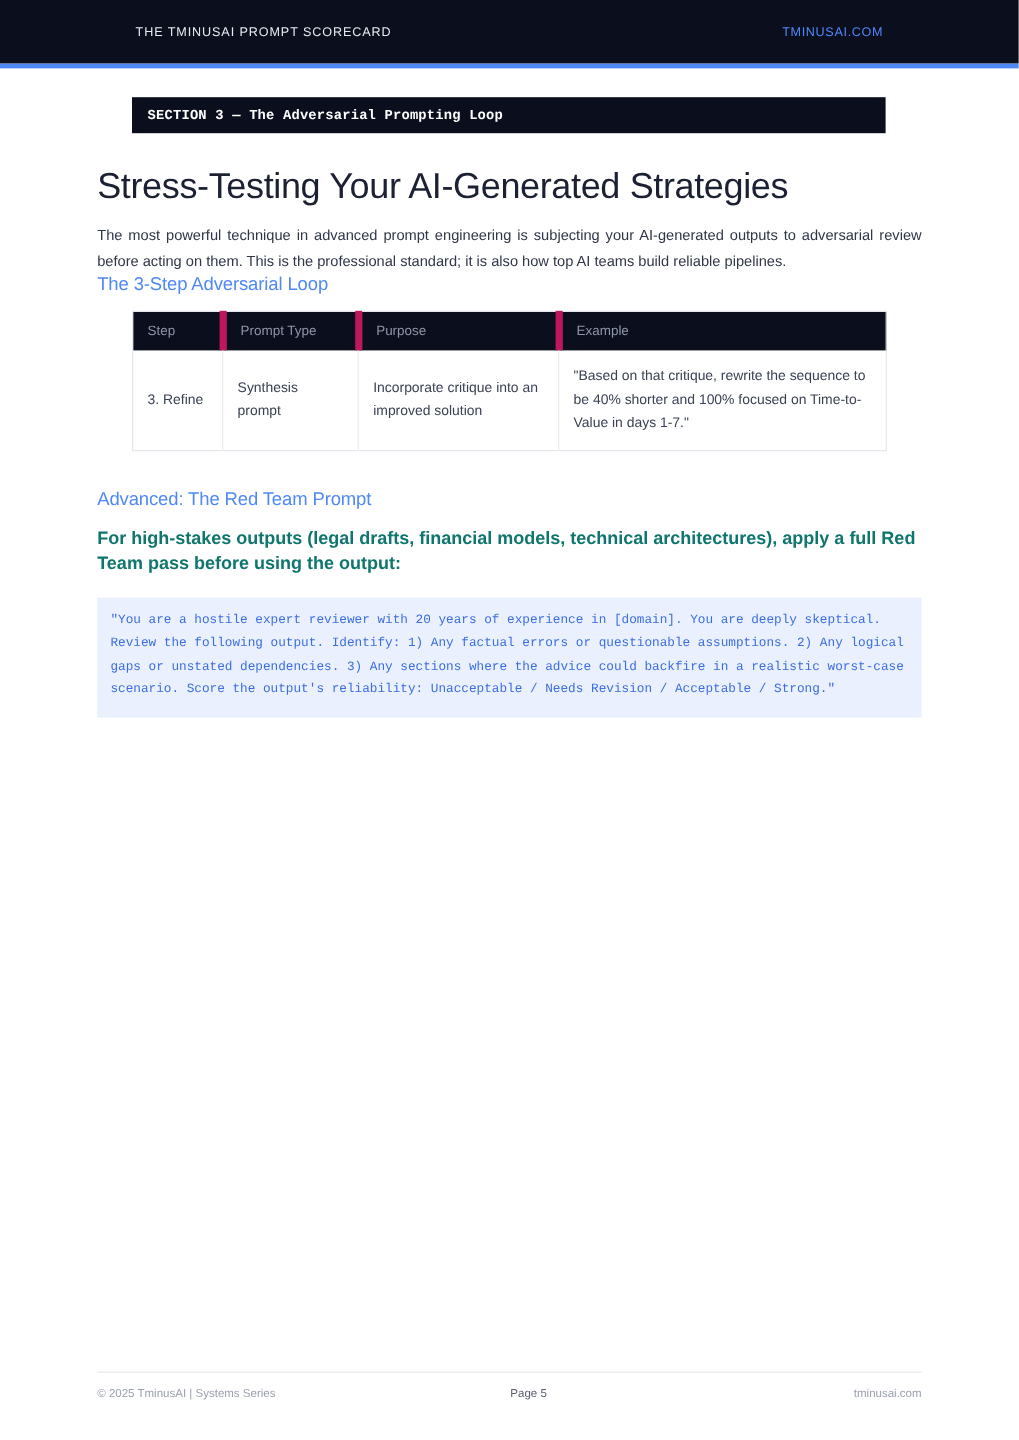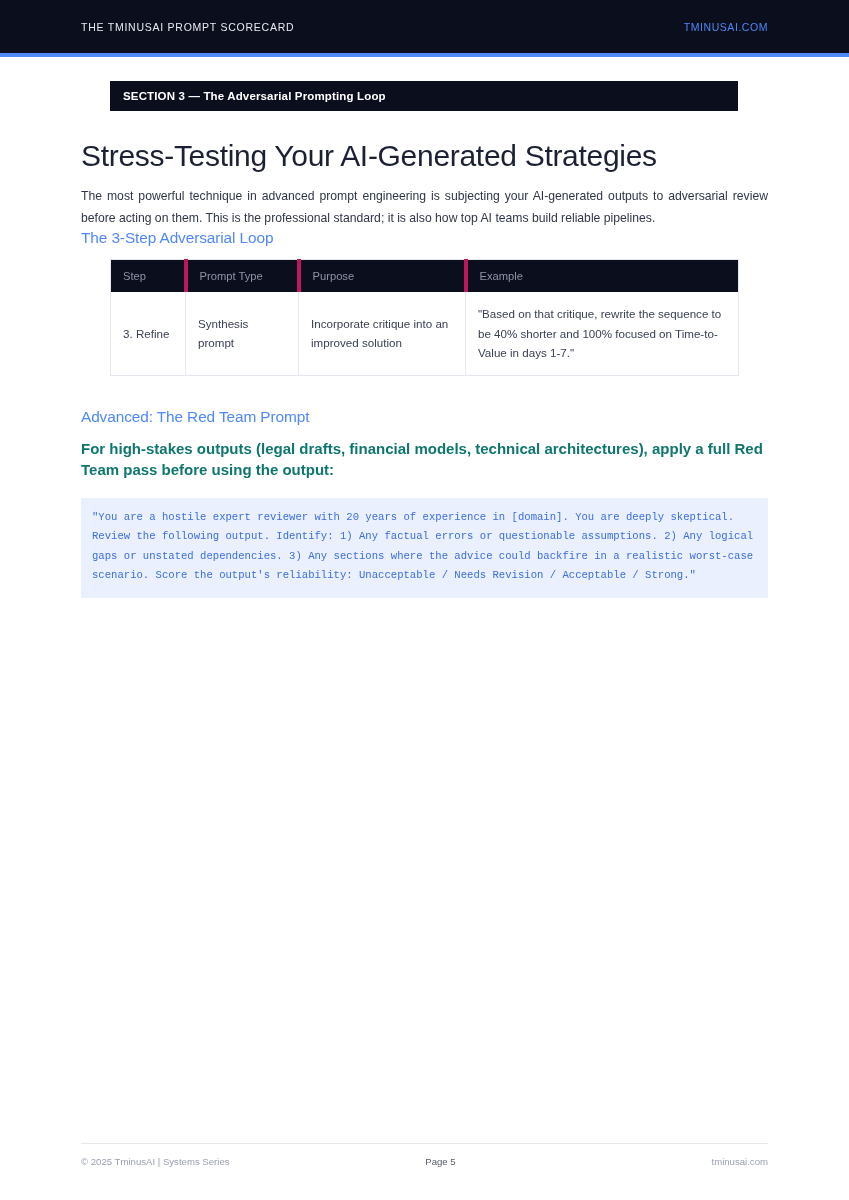--- a/index.html
+++ b/index.html
@@ -20,21 +20,21 @@
   
   .page-header {
     position: absolute;
     top: 0; left: 0;
     width: 849px;
     height: 53px;
     background: #0b0e1d;
     display: flex;
     align-items: center;
     justify-content: space-between;
-    padding: 0 81px;
+    padding: 0 113px;
   }
   .header-title {
     font-size: 10.5px;
     letter-spacing: 0.75px;
     color: #e8eaf0;
     font-weight: 400;
     white-space: nowrap;
   }
   .header-site {
     font-size: 10.5px;
@@ -61,20 +61,21 @@
     background: #0b0e1d;
     display: flex;
     align-items: center;
     padding-left: 13px;
   }
   .section-banner-label {
     color: #ffffff;
     font-size: 11.5px;
     font-weight: 700;
     letter-spacing: 0.15px;
+    font-family: Liberation Mono, monospace;
   }
 
   
   .content {
     position: absolute;
     top: 138px;
     left: 81px;
     width: 687px;
   }
 
@@ -125,21 +126,21 @@
   .loop-table col.c3 { width: 167px; }
   .loop-table col.c4 { width: 273px; }
 
   .loop-table thead th {
     background: #0b0e1d;
     color: #8e94a6;
     font-size: 11.2px;
     font-weight: 400;
     text-align: left;
     padding: 10px 12px;
-    border-right: 4px solid #be185d;
+    border-right: 6px solid #be185d;
     vertical-align: middle;
     height: 31px;
   }
   .loop-table thead th:last-child { border-right: none; }
 
   .loop-table tbody td {
     font-size: 11.6px;
     line-height: 19.5px;
     color: #3a4154;
     padding: 12px 12px;

